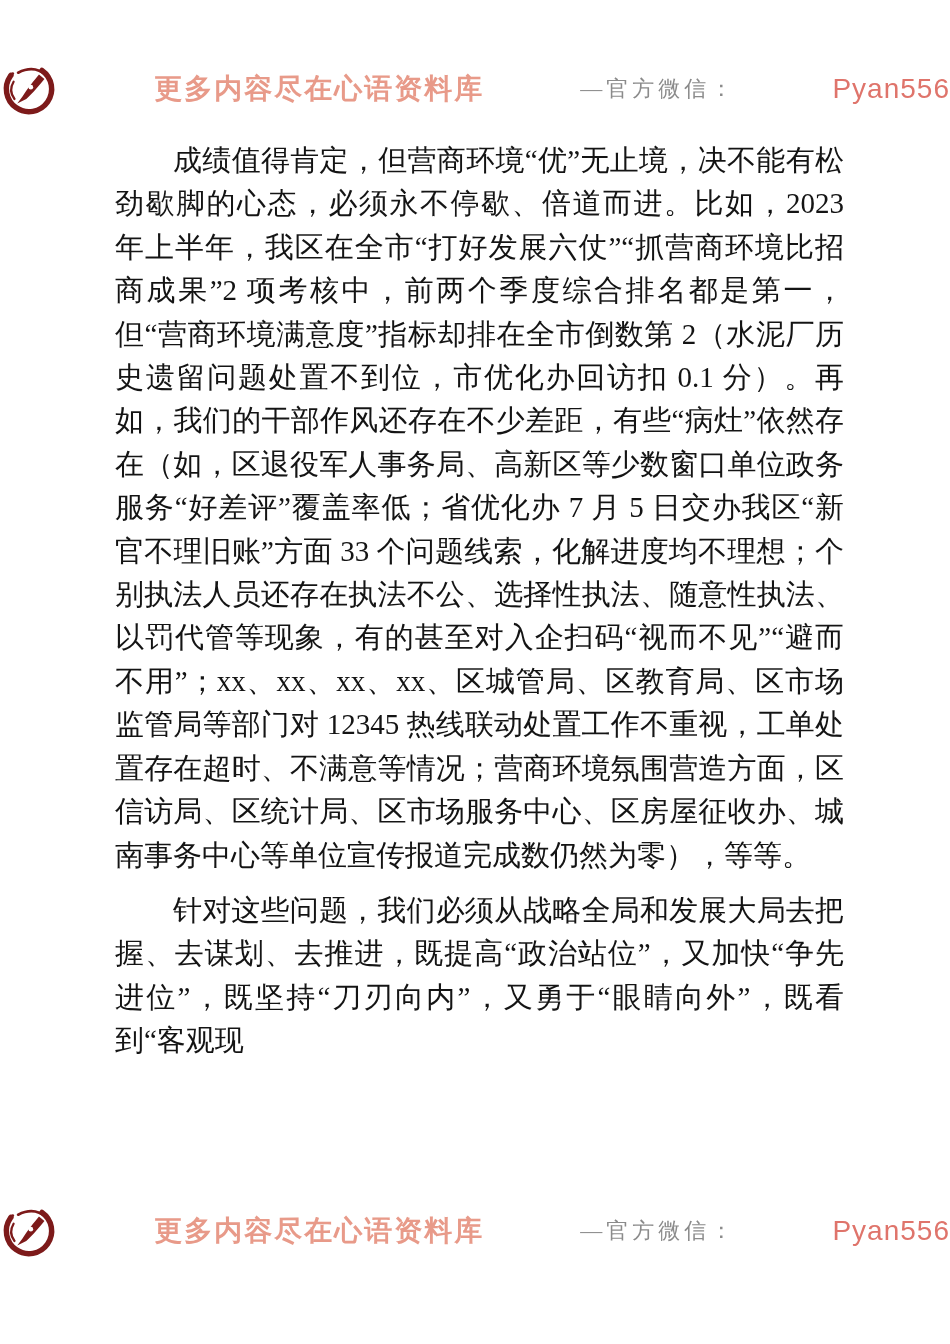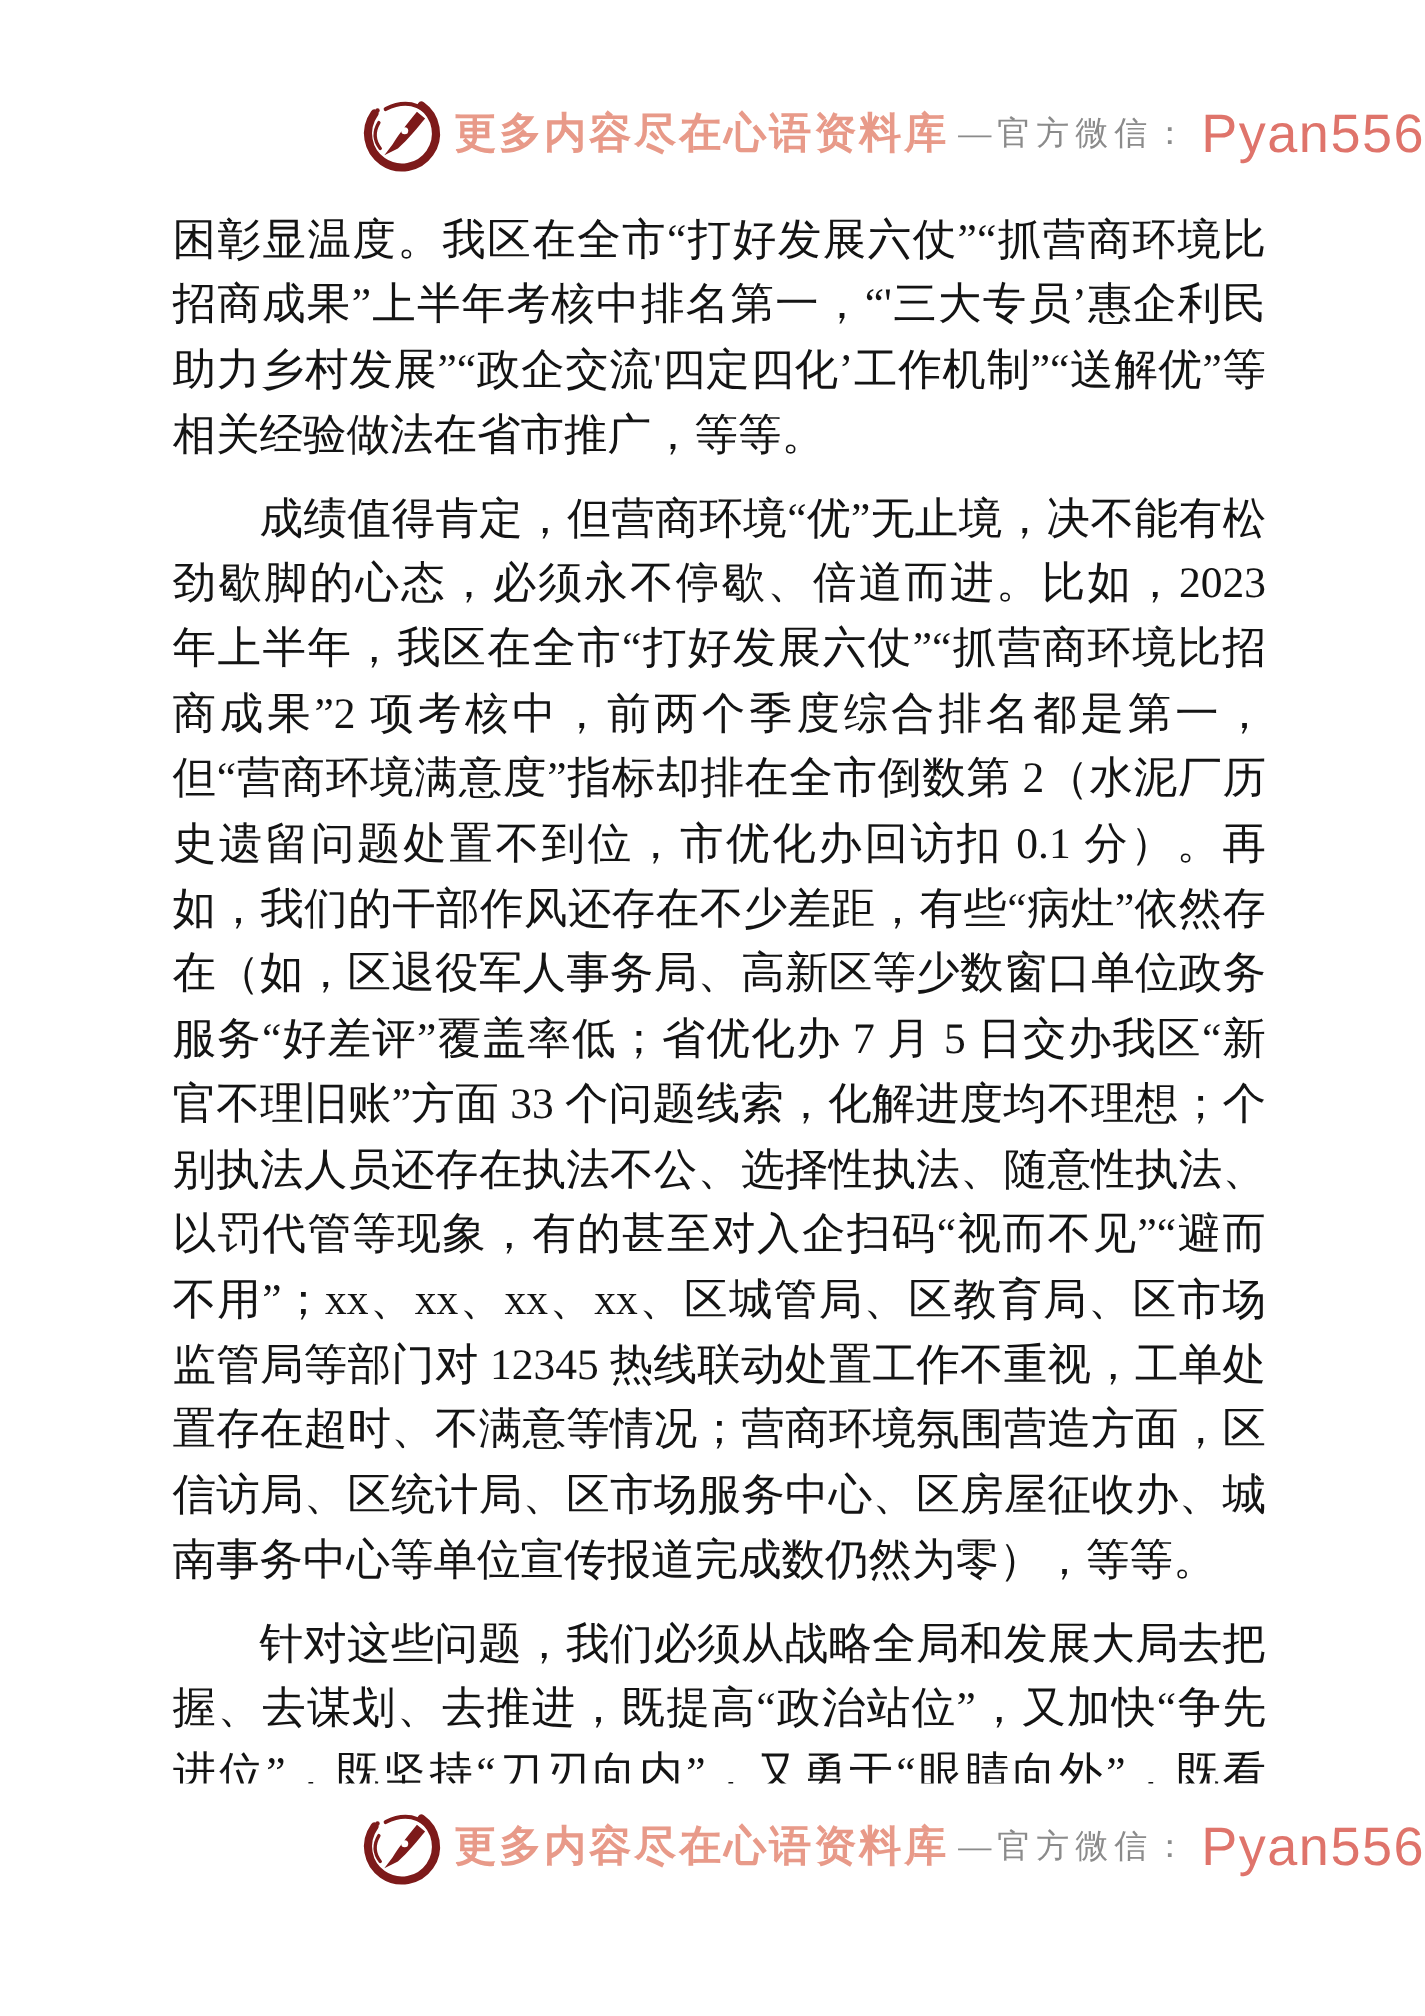--- a/index.html
+++ b/index.html
@@ -13,21 +13,21 @@
     font-family: "Liberation Serif", "DejaVu Serif", serif;
   }
 
   
   .watermark {
     position: absolute;
     left: 0;
     width: 100%;
     display: flex;
     align-items: center;
-    justify-content: flex-end;
+    justify-content: space-between;
     gap: 6px;
     white-space: nowrap;
   }
   .watermark.header { top: 60px; }
   .watermark.footer { top: 1202px; }
   .logo-wrap {
     width: 58px;
     height: 58px;
     flex: 0 0 auto;
     display: inline-flex;
@@ -40,21 +40,21 @@
     font-weight: 600;
     letter-spacing: 2px;
   }
   .wm-gray {
     color: #8b8b8b;
     font-size: 22px;
     letter-spacing: 4px;
   }
   .wm-id {
     color: #df746b;
-    font-size: 36px;
+    font-size: 28px;
     font-family: "Liberation Sans", sans-serif;
     letter-spacing: 1px;
   }
 
   
   .doc-body {
     position: absolute;
     left: 115px;
     top: 139px;
     width: 729px;
@@ -85,21 +85,20 @@
         <circle cx="14" cy="15" r="1.6" fill="#7d1a1a"></circle>
         <circle cx="51" cy="47" r="1.6" fill="#7d1a1a"></circle>
       </svg>
     </span>
     <span class="wm-brand">更多内容尽在心语资料库</span>
       <span class="wm-gray">—官方微信：</span>
       <span class="wm-id">Pyan556</span>
   </div>
 
   <div class="doc-body">
-    <p class="first">困彰显温度。我区在全市“打好发展六仗”“抓营商环境比招商成果”上半年考核中排名第一，“'三大专员’惠企利民助力乡村发展”“政企交流'四定四化’工作机制”“送解优”等相关经验做法在省市推广，等等。</p>
     <p>成绩值得肯定，但营商环境“优”无止境，决不能有松劲歇脚的心态，必须永不停歇、倍道而进。比如，2023 年上半年，我区在全市“打好发展六仗”“抓营商环境比招商成果”2 项考核中，前两个季度综合排名都是第一，但“营商环境满意度”指标却排在全市倒数第 2（水泥厂历史遗留问题处置不到位，市优化办回访扣 0.1 分）。再如，我们的干部作风还存在不少差距，有些“病灶”依然存在（如，区退役军人事务局、高新区等少数窗口单位政务服务“好差评”覆盖率低；省优化办 7 月 5 日交办我区“新官不理旧账”方面 33 个问题线索，化解进度均不理想；个别执法人员还存在执法不公、选择性执法、随意性执法、以罚代管等现象，有的甚至对入企扫码“视而不见”“避而不用”；xx、xx、xx、xx、区城管局、区教育局、区市场监管局等部门对 12345 热线联动处置工作不重视，工单处置存在超时、不满意等情况；营商环境氛围营造方面，区信访局、区统计局、区市场服务中心、区房屋征收办、城南事务中心等单位宣传报道完成数仍然为零），等等。</p>
     <p>针对这些问题，我们必须从战略全局和发展大局去把握、去谋划、去推进，既提高“政治站位”，又加快“争先进位”，既坚持“刀刃向内”，又勇于“眼睛向外”，既看到“客观现</p>
   </div>
 
   <div class="watermark footer">
     <span class="logo-wrap">
       <svg width="58" height="58" viewBox="0 0 64 64" aria-hidden="true">
         <circle cx="32" cy="32" r="25" fill="none" stroke="#7d1a1a" stroke-width="6" stroke-dasharray="118 40" stroke-linecap="round" transform="rotate(-55 32 32)"></circle>
         <path d="M20 14 q 18 -9 31 3" fill="none" stroke="#7d1a1a" stroke-width="3" stroke-linecap="round"></path>
         <path d="M15 24 q -6 10 1 19" fill="none" stroke="#7d1a1a" stroke-width="2.5" stroke-linecap="round"></path>

